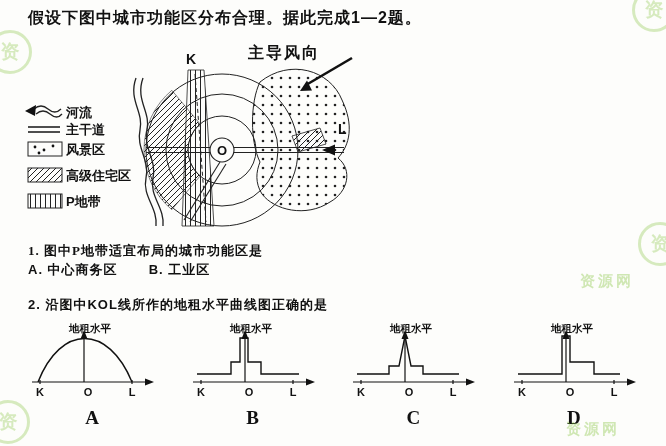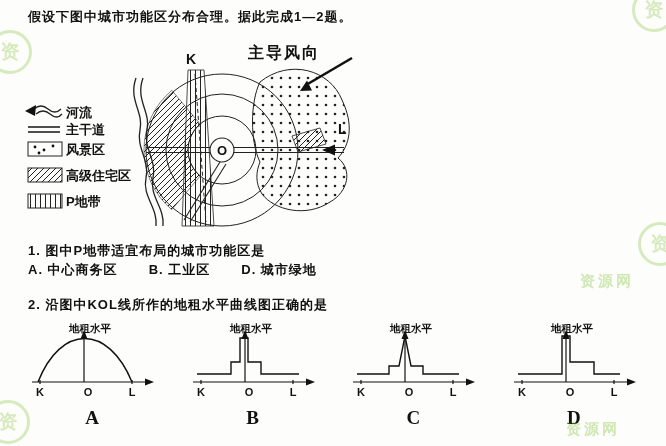--- a/index.html
+++ b/index.html
@@ -2,26 +2,26 @@
 <html><head>
 <meta charset="utf-8">
 <style>
   html,body{margin:0;padding:0;}
   body{
     width:666px;height:446px;position:relative;overflow:hidden;
     background:#fdfdfb;color:#111;
     font-family:"Liberation Sans","DejaVu Sans",sans-serif;
   }
   .intro{
-    position:absolute;left:28px;top:8px;font-size:13px;font-weight:700;letter-spacing:1px;
+    position:absolute;left:28px;top:8px;font-size:16px;font-weight:700;letter-spacing:1px;
   }
   .figure{position:absolute;left:8px;top:30px;width:460px;height:214px;}
   .figure svg text{font-family:"Liberation Sans","DejaVu Sans",sans-serif;fill:#111;}
   .q-line{position:absolute;left:28px;font-size:13px;font-weight:700;letter-spacing:1px;white-space:nowrap;}
-  #q1{top:242px;}
+  #q1{top:242px;font-family:Liberation Serif, serif;}
   #opts1{top:261px;display:flex;gap:31px;}
   #q2{top:296px;}
   .charts{
     position:absolute;left:22px;top:314px;width:622px;
     display:flex;justify-content:space-between;margin-top:8px;
   }
   .mini{width:140px;display:flex;flex-direction:column;align-items:center;}
   .mini svg text{font-weight:700;fill:#111;}
   .curve{fill:none;stroke:#111;stroke-width:1.4;}
   .axis{stroke:#111;stroke-width:1.2;}
@@ -131,21 +131,20 @@
   </svg>
 </div>
 
 <div class="q-line" id="q1">
   <span>1.</span>
   <span>图中P地带适宜布局的城市功能区是</span>
 </div>
 <div class="q-line" id="opts1">
   <span>A. 中心商务区</span>
   <span>B. 工业区</span>
-  <span>D. 城市绿地</span>
 </div>
 
 <div class="q-line" id="q2">
   <span>2.</span>
   <span>沿图中KOL线所作的地租水平曲线图正确的是</span>
 </div>
 
 <div class="charts">
 
   <div class="mini">

